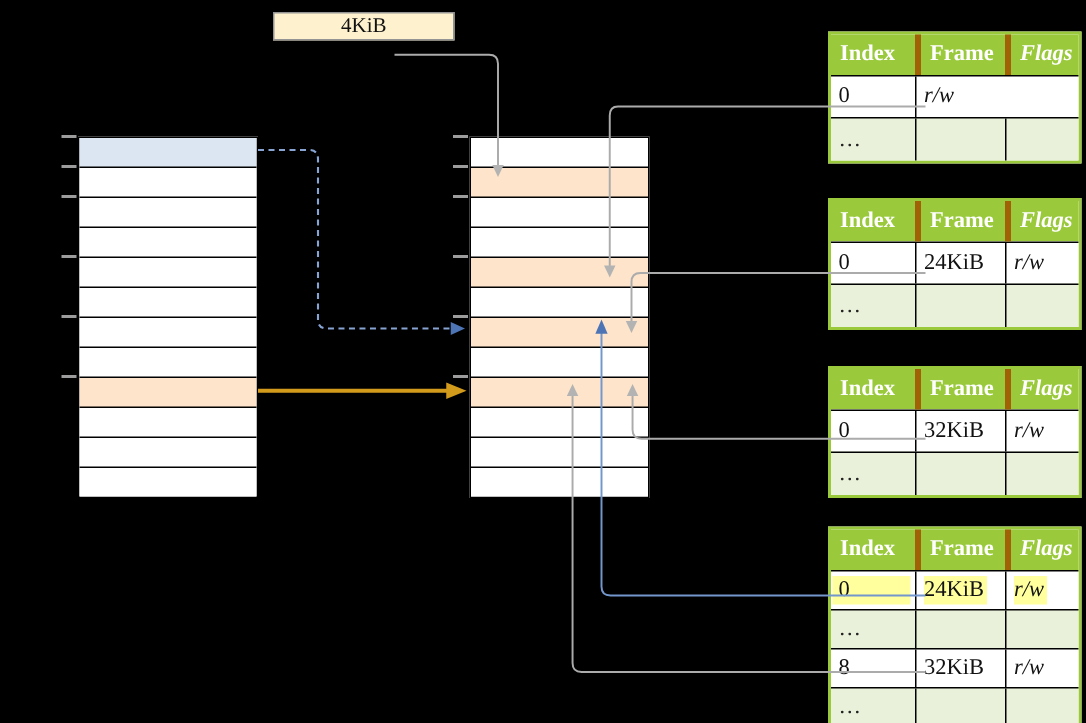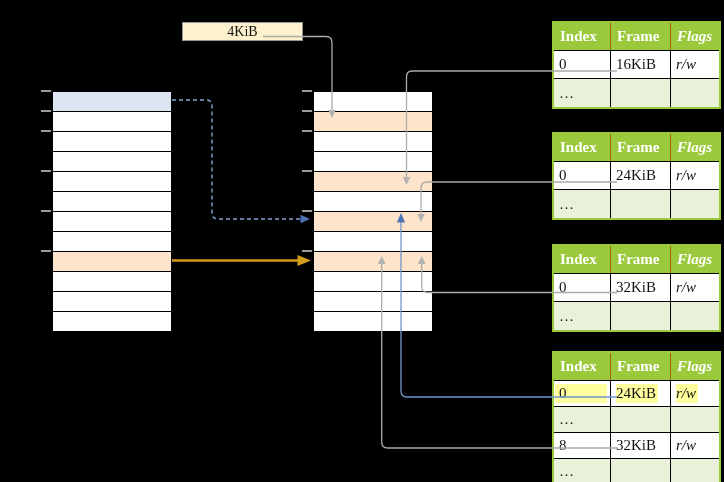--- a/index.html
+++ b/index.html
@@ -16,21 +16,21 @@
     --connector_dashed_blue:#87a4d2;
     --arrow_orange:#d39b1c;
   }
   html,body{margin:0;padding:0;background:#000;}
   #canvas{
     position:relative;width:724px;height:482px;background:var(--background);
     font-family:"Liberation Serif","DejaVu Serif",serif;overflow:hidden;
   }
   
   .free-block{
-    position:absolute;left:182px;top:22px;width:121px;height:19px;
+    position:absolute;left:182px;top:8px;width:121px;height:19px;
     background:var(--box_cream);border:1px solid #949494;box-sizing:border-box;
     font-size:14px;color:#111;display:flex;align-items:center;justify-content:center;
   }
   
   .mem-table{
     position:absolute;width:120px;background:#fff;border:1px solid #000;box-sizing:border-box;
   }
   .mem-row{height:20px;border-bottom:1px solid #000;box-sizing:border-box;background:#fff;}
   .mem-row:last-child{border-bottom:none;height:19px;}
   .mem-row.row-blue{background:var(--row_blue);}
@@ -39,21 +39,21 @@
   
   .pt{
     position:absolute;left:552px;width:169px;box-sizing:border-box;
     border:2px solid var(--header_green);background:#fff;
   }
   .pt-header{display:flex;height:27px;background:var(--header_green);}
   .pt-hcell{
     color:#fff;font-weight:bold;font-size:15px;padding-left:6px;box-sizing:border-box;
     display:flex;align-items:center;
   }
-  .pt-hcell + .pt-hcell{border-left:1px solid #a16207;}
+  .pt-hcell + .pt-hcell{border-left:4px solid #a16207;}
   .pt-row{display:flex;height:27px;border-top:1px solid #000;background:#fff;}
   .pt-row.tall{height:28px;}
   .pt-row.short{height:25px;}
   .pt-row.shaded{background:var(--row_green);}
   .pt-cell{
     font-size:15px;color:#111;padding-left:5px;box-sizing:border-box;
     display:flex;align-items:center;overflow:hidden;
   }
   .pt-row .pt-cell + .pt-cell{border-left:1px solid #000;}
   .c-index{width:56px;}
@@ -119,21 +119,20 @@
   </div>
 
   <div class="pt" style="top:21px">
     <div class="pt-header">
       <div class="pt-hcell c-index">Index</div>
       <div class="pt-hcell c-frame">Frame</div>
       <div class="pt-hcell c-flags">Flags</div>
     </div>
     <div class="pt-row">
       <div class="pt-cell c-index">0</div>
-      <div class="pt-cell c-frame">16KiB</div>
       <div class="pt-cell c-flags">r/w</div>
     </div>
     <div class="pt-row tall shaded">
       <div class="pt-cell c-index">…</div>
       <div class="pt-cell c-frame"></div>
       <div class="pt-cell c-flags"></div>
     </div>
   </div>
 
   <div class="pt" style="top:132px">

